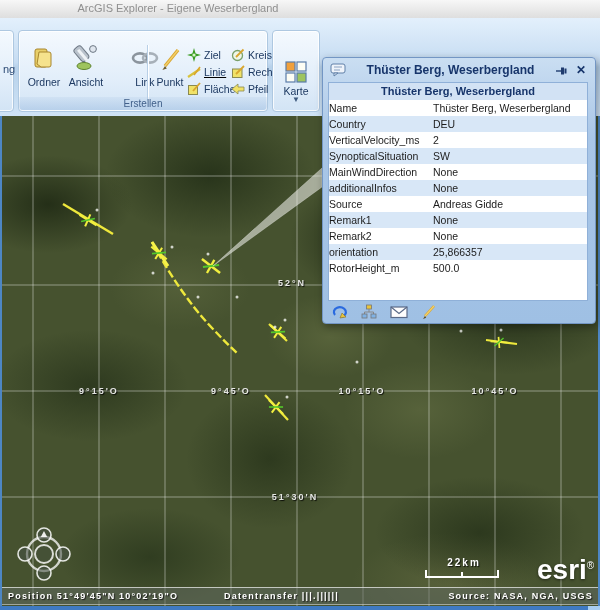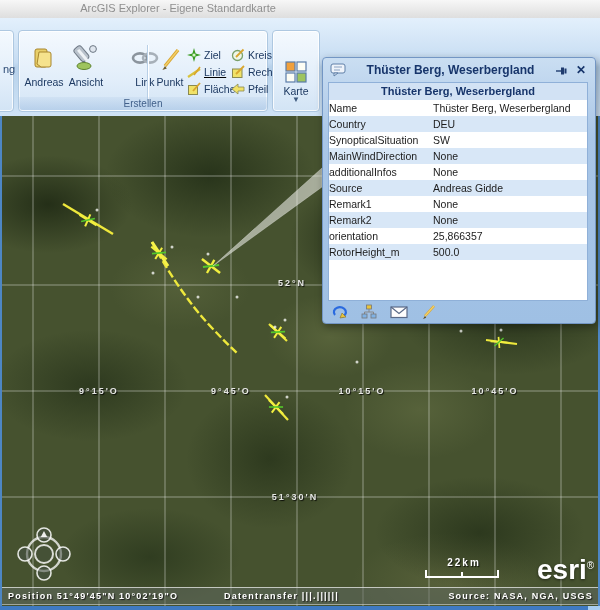--- a/index.html
+++ b/index.html
@@ -95,39 +95,39 @@
   .prow .pv{flex:1;overflow:hidden;white-space:nowrap;}
   .popup-footer{position:absolute;left:9px;bottom:4px;display:flex;gap:13px;align-items:center;}
   .popup-footer span{display:flex;cursor:pointer;}
 </style>
 </head>
 <body>
 
 <div class="window">
 
   <div class="titlebar">
-    <div class="titlebar-text">ArcGIS Explorer - Eigene Standardkarte</div>
+    <div class="titlebar-text">ArcGIS Explorer - Eigene Weserbergland</div>
   </div>
 
   <div class="ribbon">
 
     <div class="rgroup" style="left:-34px;width:46px;">
       <div class="stub-label" style="left:36px;">ng</div>
     </div>
 
     <div class="rgroup" style="left:18px;width:248px;">
 
       <div class="rlarge" style="left:6px;">
         <div class="ric">
           <svg width="28" height="28" viewBox="0 0 28 28">
             <path d="M7 5 h8 q2 0 2 2 v14 q0 2 -2 2 h-8 q-2 0 -2 -2 v-14 q0 -2 2 -2 z" fill="#e8cf6a" stroke="#a8862e" stroke-width="1"></path>
             <path d="M9 8 h10 q2 0 2 2 v11 q0 2 -2 2 h-8 l-4 -3 z" fill="#f5e28c" stroke="#a8862e" stroke-width="1"></path>
           </svg>
         </div>
-        <div class="rlabel">Andreas</div>
+        <div class="rlabel">Ordner</div>
       </div>
 
       <div class="rlarge" style="left:46px;width:42px;">
         <div class="ric">
           <svg width="30" height="28" viewBox="0 0 30 28">
             <ellipse cx="13" cy="22" rx="7" ry="3.5" fill="#9ec45e" stroke="#5e8430" stroke-width="1"></ellipse>
             <rect x="6" y="2" width="9" height="16" rx="3" transform="rotate(-40 10 10)" fill="#b9c2cc" stroke="#6d7884" stroke-width="1"></rect>
             <rect x="9" y="5" width="3" height="14" transform="rotate(-40 10 10)" fill="#eef2f6"></rect>
             <circle cx="22" cy="5" r="3.4" fill="#dfe6ee" stroke="#6d7884" stroke-width="1"></circle>
           </svg>
@@ -348,20 +348,24 @@
       <div class="popup-header">Thüster Berg, Weserbergland</div>
       <div class="prow">
           <span class="pl">Name</span>
           <span class="pv">Thüster Berg, Weserbergland</span>
         </div>
       <div class="prow">
           <span class="pl">Country</span>
           <span class="pv">DEU</span>
         </div>
       <div class="prow">
+          <span class="pl">VerticalVelocity_ms</span>
+          <span class="pv">2</span>
+        </div>
+      <div class="prow">
           <span class="pl">SynopticalSituation</span>
           <span class="pv">SW</span>
         </div>
       <div class="prow">
           <span class="pl">MainWindDirection</span>
           <span class="pv">None</span>
         </div>
       <div class="prow">
           <span class="pl">additionalInfos</span>
           <span class="pv">None</span>

